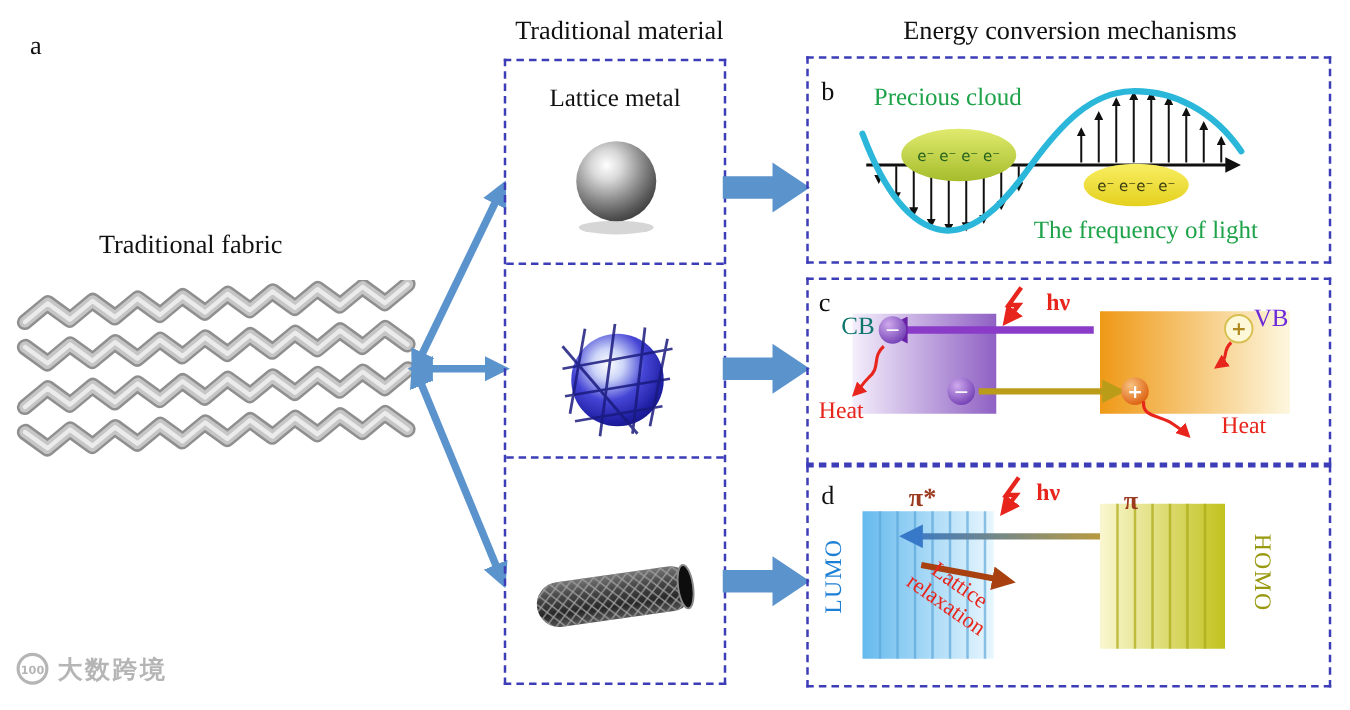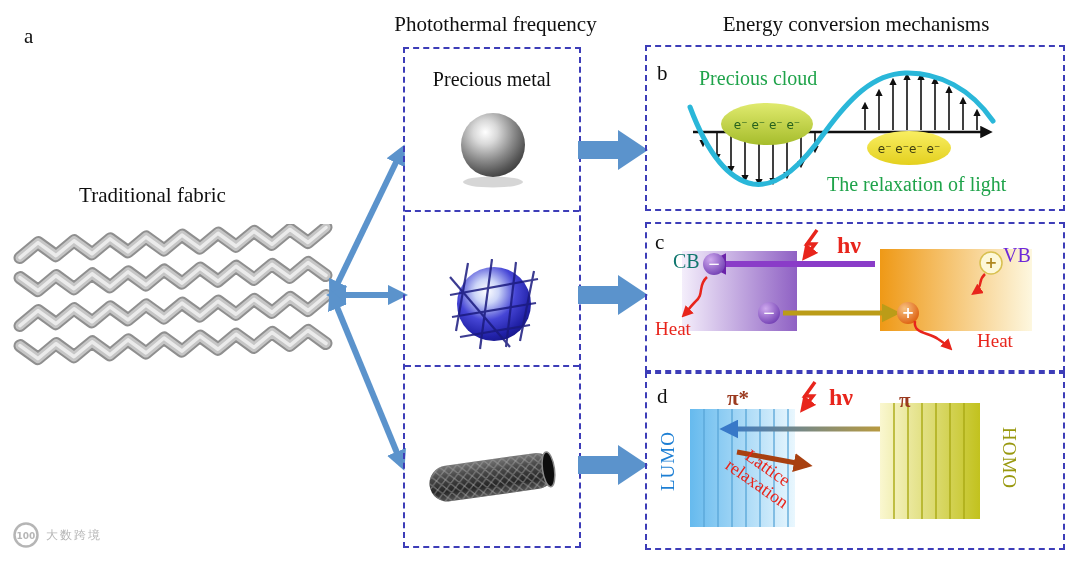--- a/index.html
+++ b/index.html
@@ -7,29 +7,29 @@
   body { font-family:"Liberation Serif", serif; }
   #canvas { position:relative; width:1080px; height:568px; background:#fff; overflow:hidden; }
   .abs { position:absolute; }
   .hdr { position:absolute; font-size:21px; color:#101010; text-align:center; }
   .panel-letter { position:absolute; font-size:21px; color:#101010; }
   .dashed-box { position:absolute; border:2px dashed #3d3db8; }
   .sep { position:absolute; left:0; right:0; height:0; border-top:2px dashed #3d3db8; }
   .mat-label { position:absolute; width:100%; text-align:center; font-size:20px; color:#101010; }
   .green-text { position:absolute; color:#1fa34a; font-size:20px; white-space:nowrap; }
   .red-text { position:absolute; color:#e8251c; font-size:19px; white-space:nowrap; }
-  .hv { position:absolute; color:#e8251c; font-size:24px; font-weight:bold; }
+  .hv { position:absolute; color:#e8251c; font-size:19px; font-weight:bold; }
   .band-label { position:absolute; font-size:20px; white-space:nowrap; }
   .vert-label { position:absolute; width:90px; text-align:center; font-size:19px; letter-spacing:1px; white-space:nowrap; }
   .pi-label { position:absolute; font-size:21px; color:#9b3a1f; font-weight:bold; }
   .lattice { position:absolute; left:60px; top:83px; width:110px; text-align:center;
              color:#e8251c; font-size:18px; line-height:1.08; transform:rotate(35deg); }
   .watermark { position:absolute; left:12px; top:521px; display:flex; align-items:center; gap:6px;
                opacity:.65; color:#8f8f8f; font-family:"DejaVu Sans", sans-serif; }
-  .watermark .wm-text { font-size:12px; font-weight:normal; letter-spacing:2px; }
+  .watermark .wm-text { font-size:20px; font-weight:bold; letter-spacing:2px; }
   svg { position:absolute; display:block; }
   svg text { font-family:"DejaVu Sans", sans-serif; }
   .mk-kb { marker-end:url(#pb-k); }
   .fab-dark  { fill:none; stroke:#8f8f8f; stroke-width:13; stroke-linejoin:round; stroke-linecap:round; }
   .fab-mid   { fill:none; stroke:#c6c6c6; stroke-width:9;  stroke-linejoin:round; stroke-linecap:round; }
   .fab-light { fill:none; stroke:#ebebeb; stroke-width:3.5; stroke-linejoin:round; stroke-linecap:round; }
 </style>
 </head>
 <body>
 
@@ -48,41 +48,41 @@
       <path class="fab-mid" d="M8,46 L26,60 L44,46 L62,60 L80,46 L98,60 L116,46 L134,60 L152,46 L170,60 L188,46 L206,60 L224,46 L242,60 L260,46 L278,60 L296,46 L314,60"></path>
       <path class="fab-mid" d="M8,94 L26,80 L44,94 L62,80 L80,94 L98,80 L116,94 L134,80 L152,94 L170,80 L188,94 L206,80 L224,94 L242,80 L260,94 L278,80 L296,94 L314,80"></path>
       <path class="fab-mid" d="M8,114 L26,128 L44,114 L62,128 L80,114 L98,128 L116,114 L134,128 L152,114 L170,128 L188,114 L206,128 L224,114 L242,128 L260,114 L278,128 L296,114 L314,128"></path>
       <path class="fab-light" d="M8,26 L26,12 L44,26 L62,12 L80,26 L98,12 L116,26 L134,12 L152,26 L170,12 L188,26 L206,12 L224,26 L242,12 L260,26 L278,12 L296,26 L314,12"></path>
       <path class="fab-light" d="M8,46 L26,60 L44,46 L62,60 L80,46 L98,60 L116,46 L134,60 L152,46 L170,60 L188,46 L206,60 L224,46 L242,60 L260,46 L278,60 L296,46 L314,60"></path>
       <path class="fab-light" d="M8,94 L26,80 L44,94 L62,80 L80,94 L98,80 L116,94 L134,80 L152,94 L170,80 L188,94 L206,80 L224,94 L242,80 L260,94 L278,80 L296,94 L314,80"></path>
       <path class="fab-light" d="M8,114 L26,128 L44,114 L62,128 L80,114 L98,128 L116,114 L134,128 L152,114 L170,128 L188,114 L206,128 L224,114 L242,128 L260,114 L278,128 L296,114 L314,128"></path>
     </g>
   </svg>
 
-  <div class="hdr" style="left:378px; top:12px; width:235px;">Photothermal frequency</div>
+  <div class="hdr" style="left:378px; top:12px; width:235px;">Traditional material</div>
   <div class="hdr" style="left:672px; top:12px; width:368px;">Energy conversion mechanisms</div>
 
   <svg class="abs" style="left:316px; top:128px;" width="92" height="350" viewBox="0 0 92 350">
     <defs>
       <marker id="lc-e" viewBox="0 0 10 10" refX="7" refY="5" markerWidth="3.4" markerHeight="3.4" orient="auto">
           <path d="M0,0L10,5L0,10z" fill="#5b93cc"></path>
         </marker>
       <marker id="lc-s" viewBox="0 0 10 10" refX="7" refY="5" markerWidth="3.4" markerHeight="3.4" orient="auto-start-reverse">
           <path d="M0,0L10,5L0,10z" fill="#5b93cc"></path>
         </marker>
     </defs>
     <g stroke="#5b93cc" stroke-width="6">
       <line x1="16" y1="167" x2="86" y2="22" marker-start="url(#lc-s)" marker-end="url(#lc-e)"></line>
       <line x1="16" y1="167" x2="86" y2="167" marker-start="url(#lc-s)" marker-end="url(#lc-e)"></line>
       <line x1="16" y1="167" x2="86" y2="337" marker-start="url(#lc-s)" marker-end="url(#lc-e)"></line>
     </g>
   </svg>
 
   <div class="dashed-box" style="left:403px; top:47px; width:178px; height:501px;">
-    <div class="mat-label" style="top:19px;">Precious metal</div>
+    <div class="mat-label" style="top:19px;">Lattice metal</div>
     <svg style="left:47px; top:58px;" width="82" height="82" viewBox="0 0 82 82">
       <defs>
         <radialGradient id="g-metal" cx="38%" cy="30%" r="75%">
           <stop offset="0%" stop-color="#ffffff"></stop>
             <stop offset="25%" stop-color="#d9d9d9"></stop>
           <stop offset="60%" stop-color="#8a8a8a"></stop>
             <stop offset="85%" stop-color="#565656"></stop>
           <stop offset="100%" stop-color="#3c3c3c"></stop>
         </radialGradient>
       </defs>
@@ -189,21 +189,21 @@
         <line class="mk-kb" x1="330" y1="83" x2="330" y2="64"></line>
       </g>
       <path d="M43,60 C58,100 78,132 106,137 C132,141 156,116 178,85 C202,52 226,27 258,26 C292,25 324,42 346,74" fill="none" stroke="#2ab7d9" stroke-width="5" stroke-linecap="round"></path>
       <ellipse cx="120" cy="77" rx="46" ry="21" fill="url(#g-ell-green)"></ellipse>
       <text x="120" y="82" text-anchor="middle" font-size="12" fill="#25611d">e⁻ e⁻ e⁻ e⁻</text>
       <ellipse cx="262" cy="101" rx="42" ry="17" fill="url(#g-ell-yellow)"></ellipse>
       <text x="262" y="106" text-anchor="middle" font-size="12" fill="#3c3c10">e⁻ e⁻e⁻ e⁻</text>
     </svg>
     <div class="panel-letter" style="left:10px; top:14px;">b</div>
     <div class="green-text" style="left:52px; top:20px;">Precious cloud</div>
-    <div class="green-text" style="left:180px; top:126px;">The relaxation of light</div>
+    <div class="green-text" style="left:180px; top:126px;">The frequency of light</div>
   </div>
 
   <div class="dashed-box" style="left:645px; top:222px; width:420px; height:150px;">
     <svg style="left:0; top:0;" width="416" height="146" viewBox="0 0 416 146">
       <defs>
         <marker id="pc-pur" viewBox="0 0 10 10" refX="7" refY="5" markerWidth="3.6" markerHeight="3.6" orient="auto">
             <path d="M0,0L10,5L0,10z" fill="#6a22a8"></path>
           </marker>
         <marker id="pc-gold" viewBox="0 0 10 10" refX="7" refY="5" markerWidth="3.8" markerHeight="3.8" orient="auto">
             <path d="M0,0L10,5L0,10z" fill="#bb9c18"></path>

